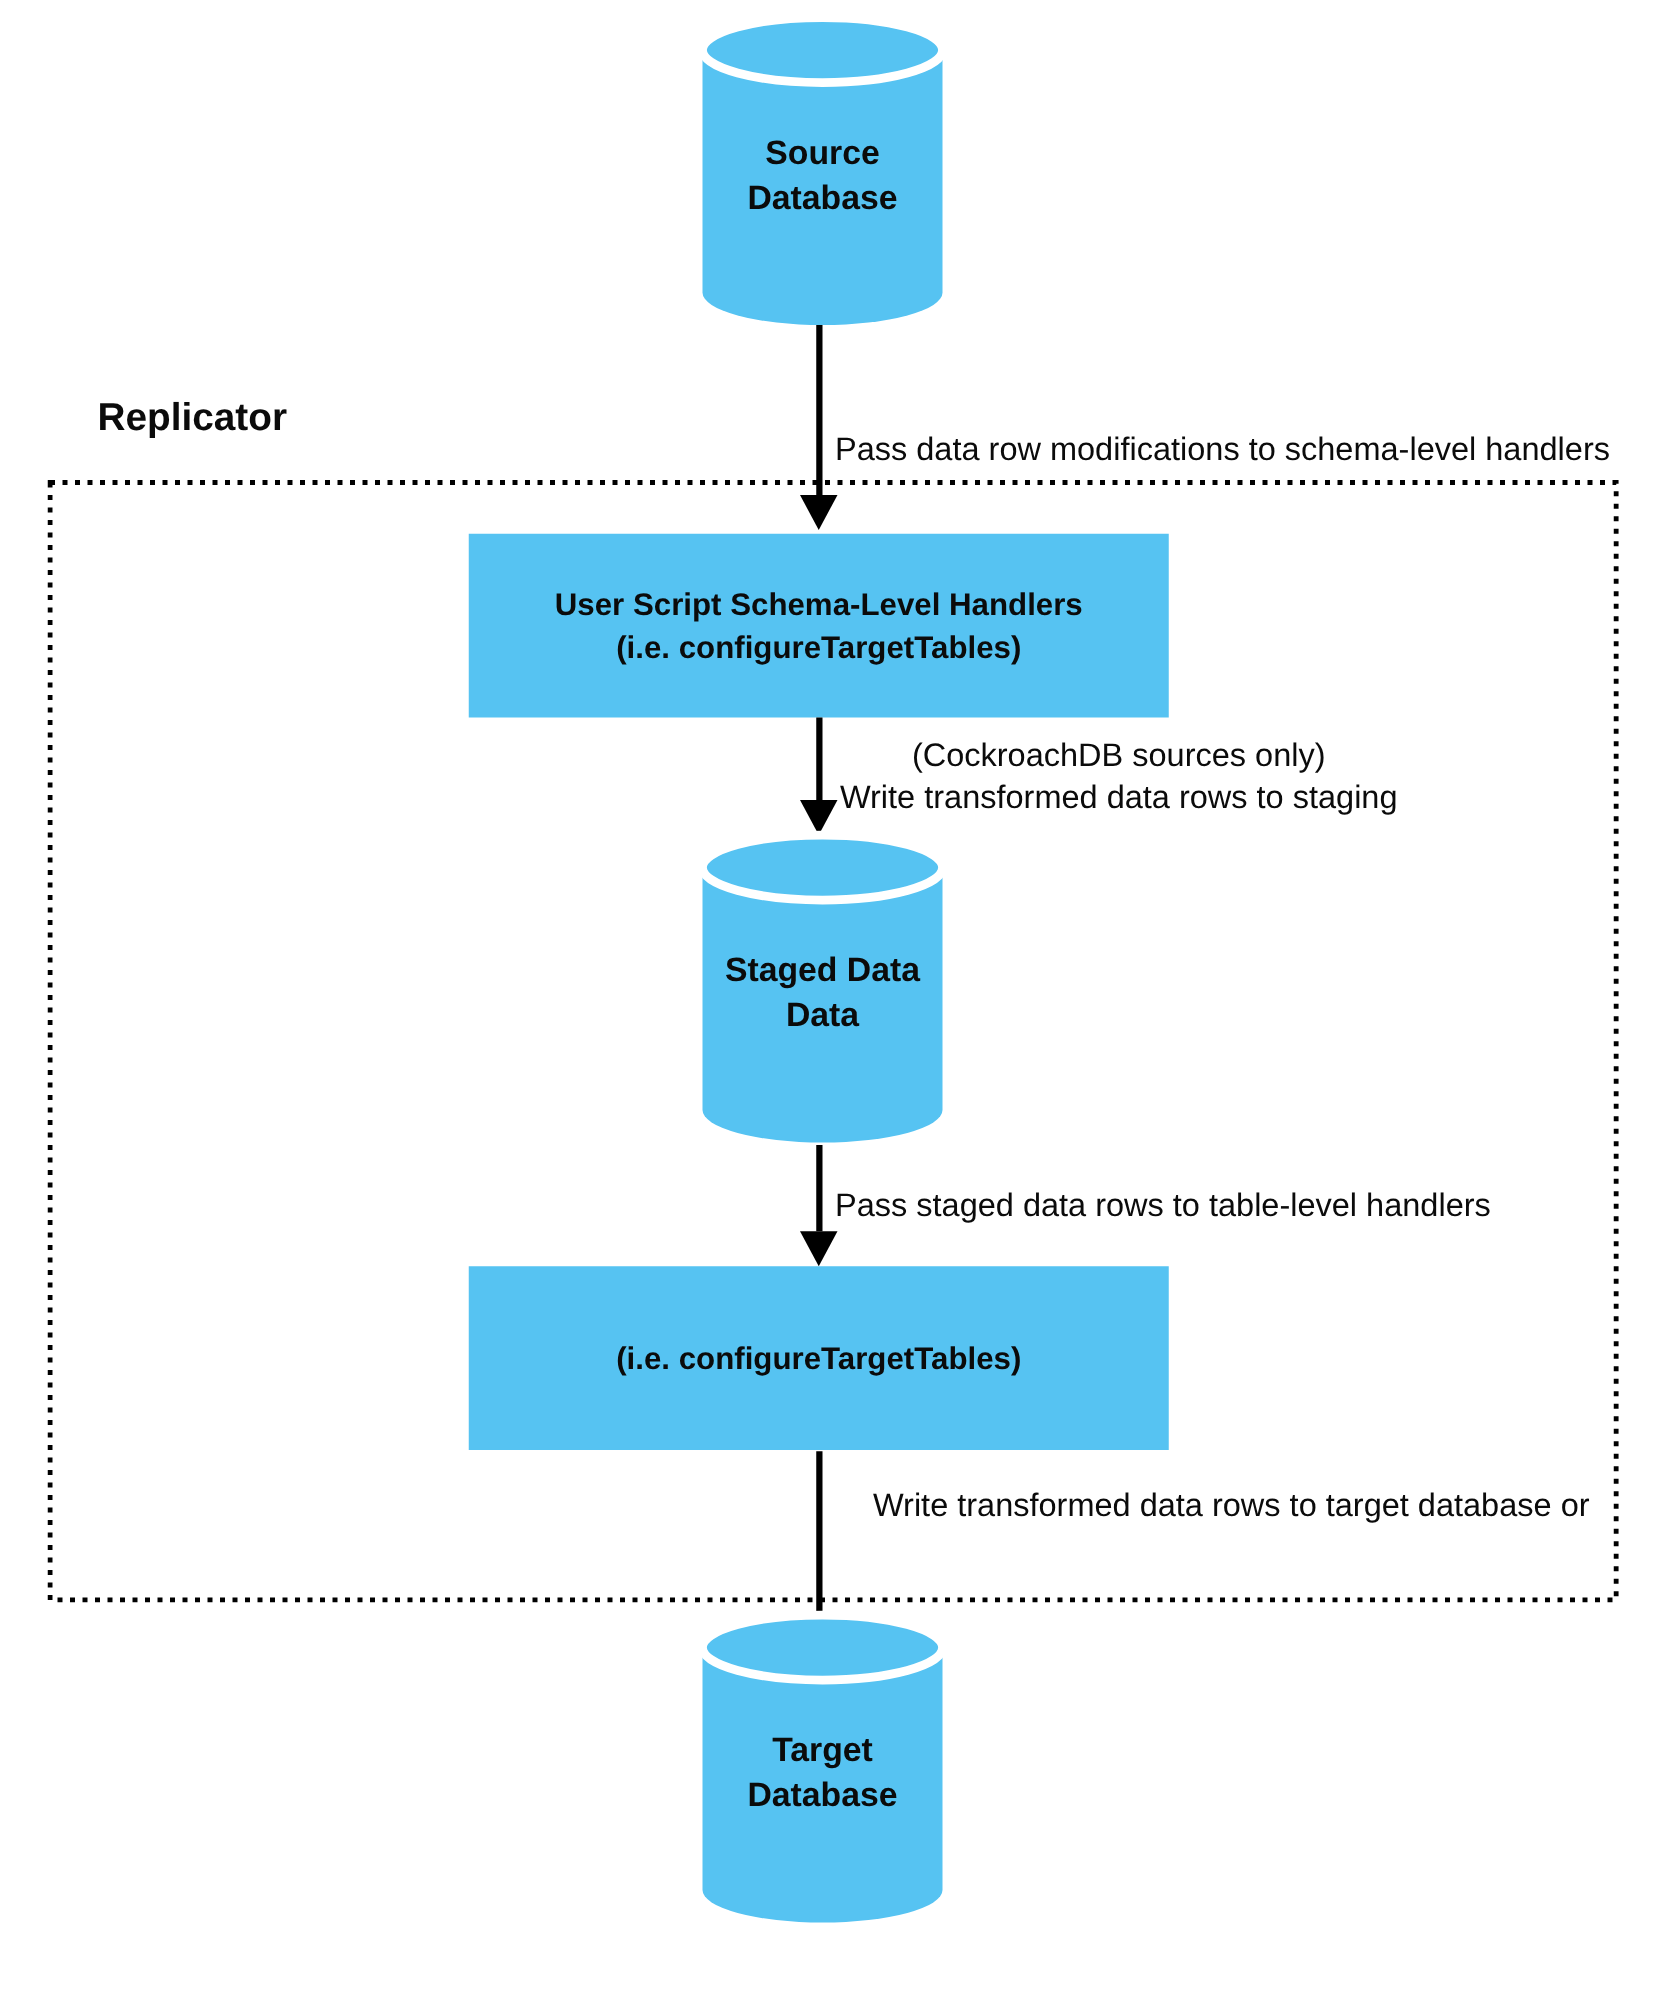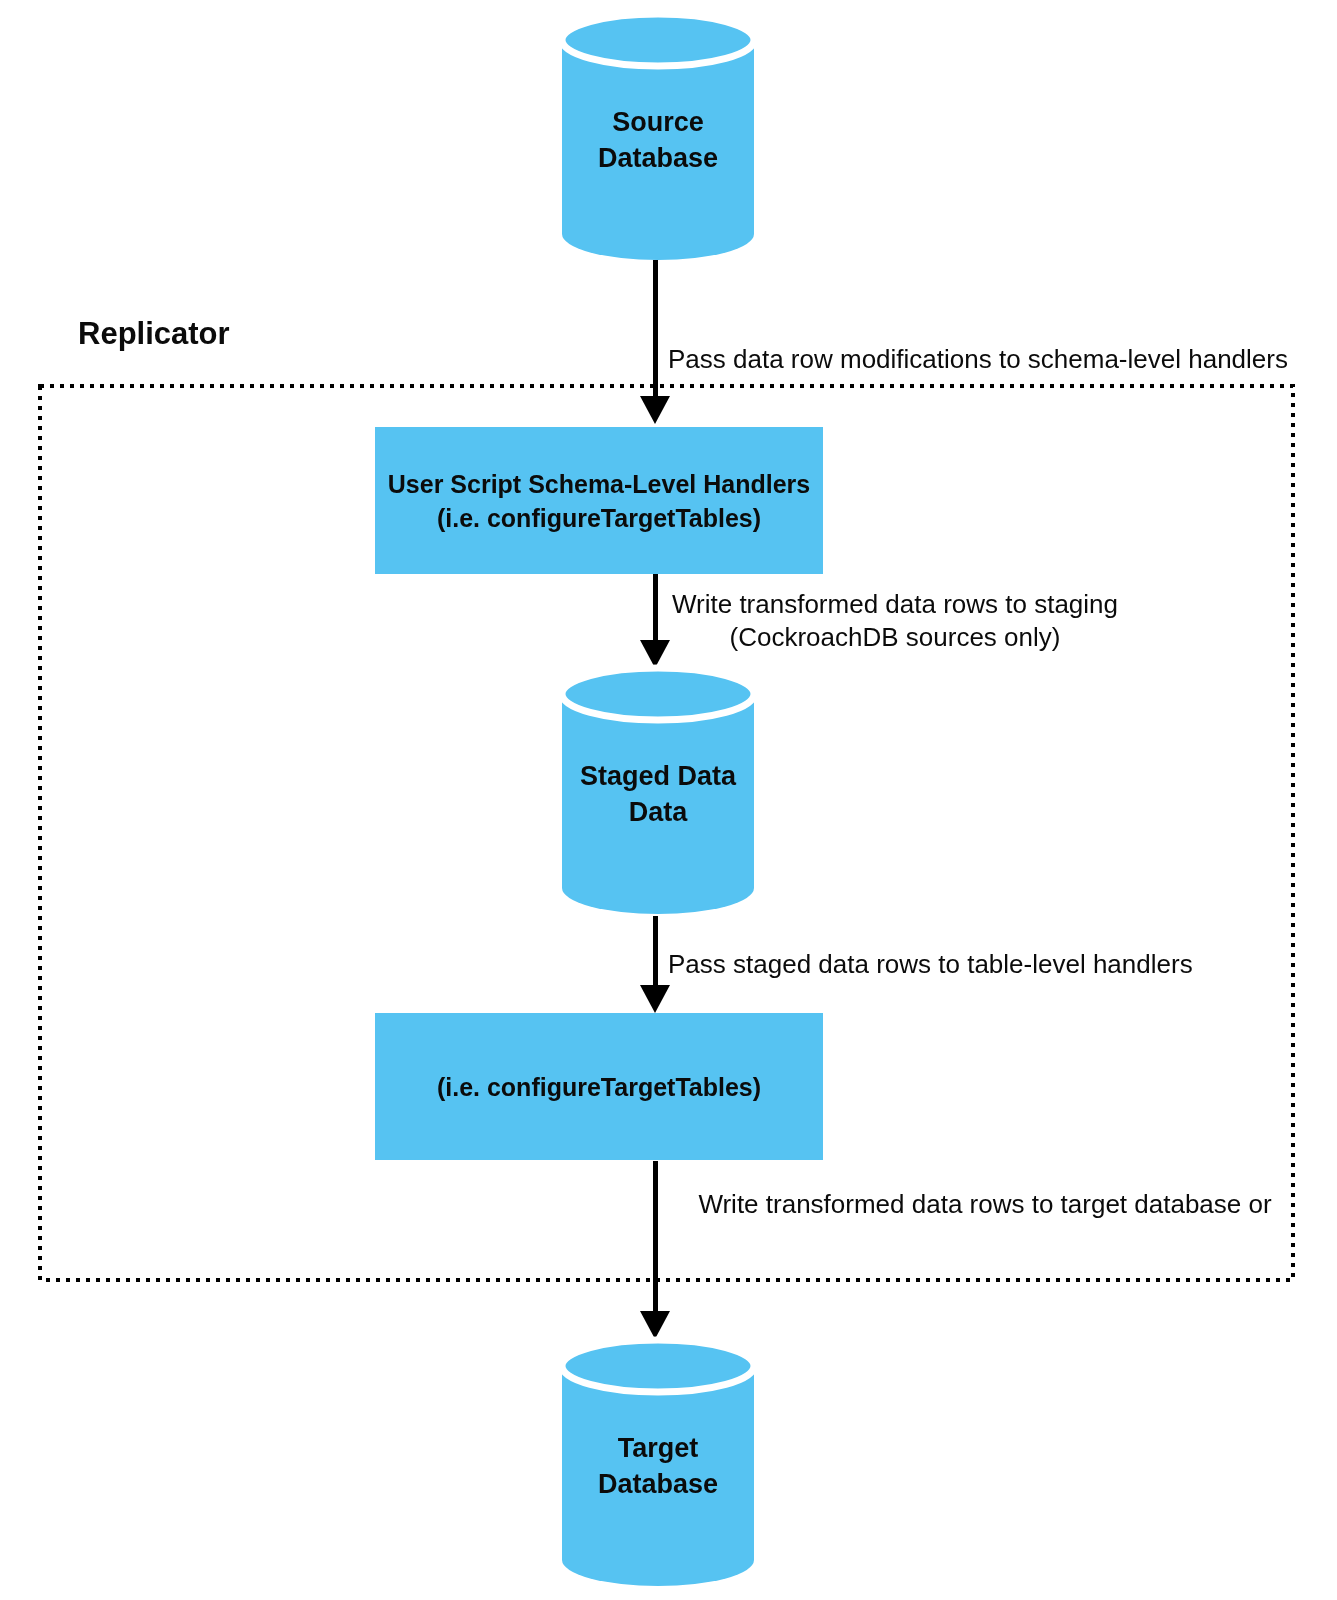--- a/index.html
+++ b/index.html
@@ -22,21 +22,21 @@
     position: absolute; inset: 0;
     display: flex; flex-direction: column;
     align-items: center; justify-content: center;
     font-weight: bold; font-size: 27px; line-height: 36px;
     padding-top: 6px;
   }
   .cyl-label span { display: block; }
 
   
   .process-box {
-    width: 448px; height: 147px;
+    width: 560px; height: 147px;
     background: var(--node-fill, #56C3F2);
     display: flex; flex-direction: column;
     align-items: center; justify-content: center;
     text-align: center;
     font-weight: bold; font-size: 25px; line-height: 34px;
   }
   .process-box span { display: block; }
 
   
   .arrow {
@@ -91,22 +91,22 @@
   <div class="abs process-box" style="left:375px; top:427px;">
     <span>User Script Schema-Level Handlers</span>
     <span>(i.e. configureTargetTables)</span>
   </div>
 
   <div class="abs arrow" style="left:640px; top:574px; height:94px;">
     <div class="shaft"></div>
     <div class="head"></div>
   </div>
   <div class="abs edge-label multiline" style="left:660px; top:588px; width:470px;">
+    <span>(CockroachDB sources only)</span>
     <span>Write transformed data rows to staging</span>
-    <span>(CockroachDB sources only)</span>
   </div>
 
   <div class="abs cylinder" style="left:562px; top:668px;">
     <svg width="192" height="246" viewBox="0 0 192 246">
       <path class="cyl-fill" d="M0,26 L0,220 A96,26 0 0 0 192,220 L192,26 Z"></path>
       <ellipse class="cyl-band" cx="96" cy="26" rx="96" ry="26"></ellipse>
     </svg>
     <div class="cyl-label">
       <span>Staged Data</span>
       <span>Data</span>
@@ -124,21 +124,21 @@
   </div>
 
   <div class="abs arrow" style="left:640px; top:1161px; height:178px;">
     <div class="shaft"></div>
     <div class="head"></div>
   </div>
   <div class="abs edge-label multiline" style="left:655px; top:1188px; width:660px;">
     <span>Write transformed data rows to target database or</span>
   </div>
 
-  <div class="abs cylinder" style="left:562px; top:1340px;">
+  <div class="abs cylinder" style="left:562px; top:1292px;">
     <svg width="192" height="246" viewBox="0 0 192 246">
       <path class="cyl-fill" d="M0,26 L0,220 A96,26 0 0 0 192,220 L192,26 Z"></path>
       <ellipse class="cyl-band" cx="96" cy="26" rx="96" ry="26"></ellipse>
     </svg>
     <div class="cyl-label">
       <span>Target</span>
       <span>Database</span>
     </div>
   </div>
 

